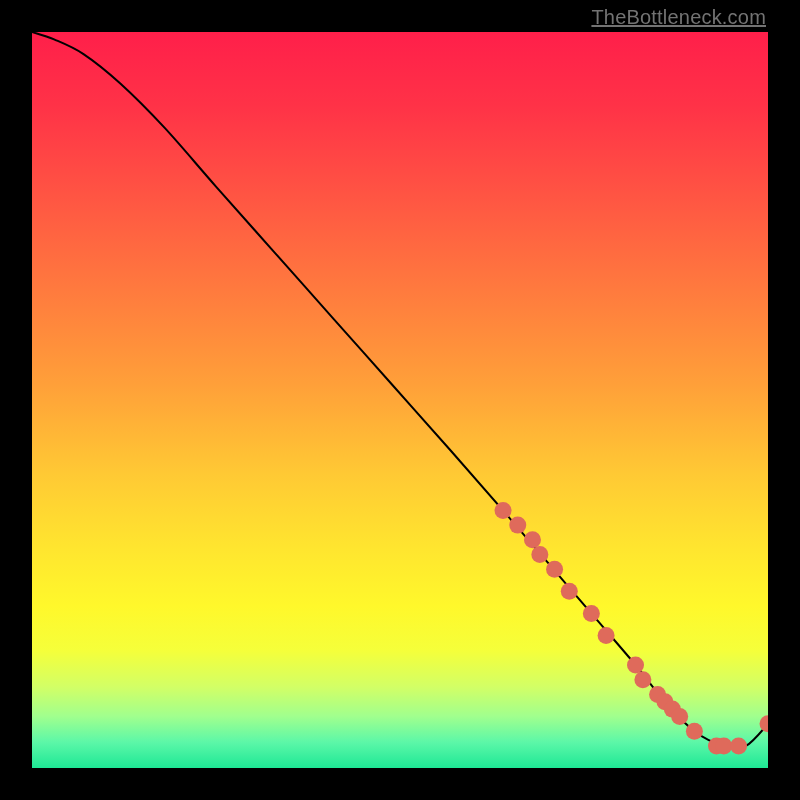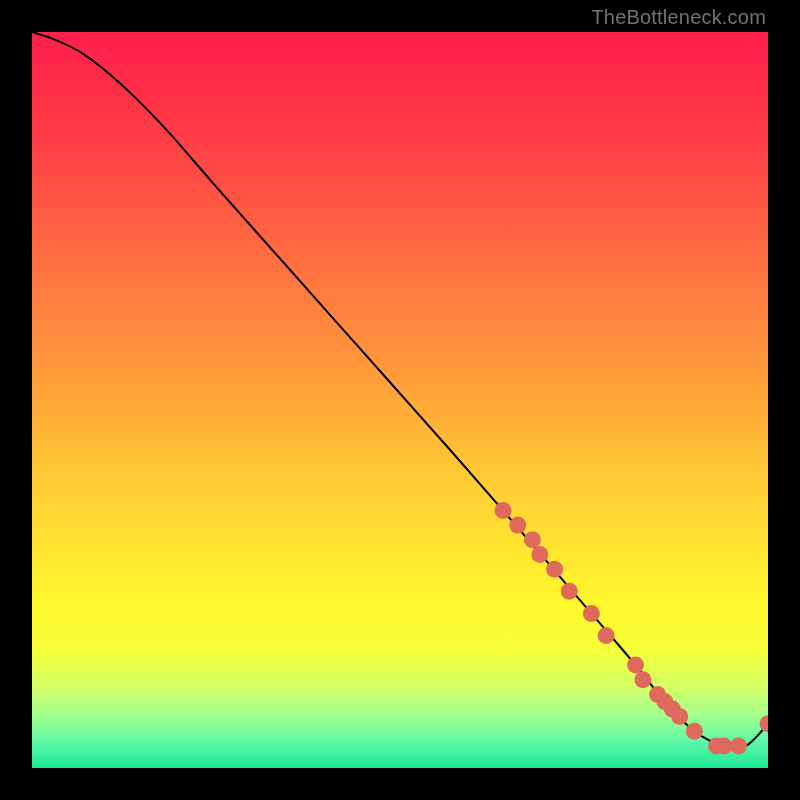--- a/index.html
+++ b/index.html
@@ -35,20 +35,21 @@
   }
   .watermark {
     position: absolute;
     top: 6px;
     right: 34px;
     color: #737373;
     font-size: 20px;
     font-weight: 400;
     letter-spacing: 0.2px;
     user-select: none;
+    text-decoration: underline;
   }
 </style>
 </head>
 <body>
 
 <div class="stage">
 
   <div class="plot">
     <svg viewBox="0 0 736 736" preserveAspectRatio="none">
       <defs>

